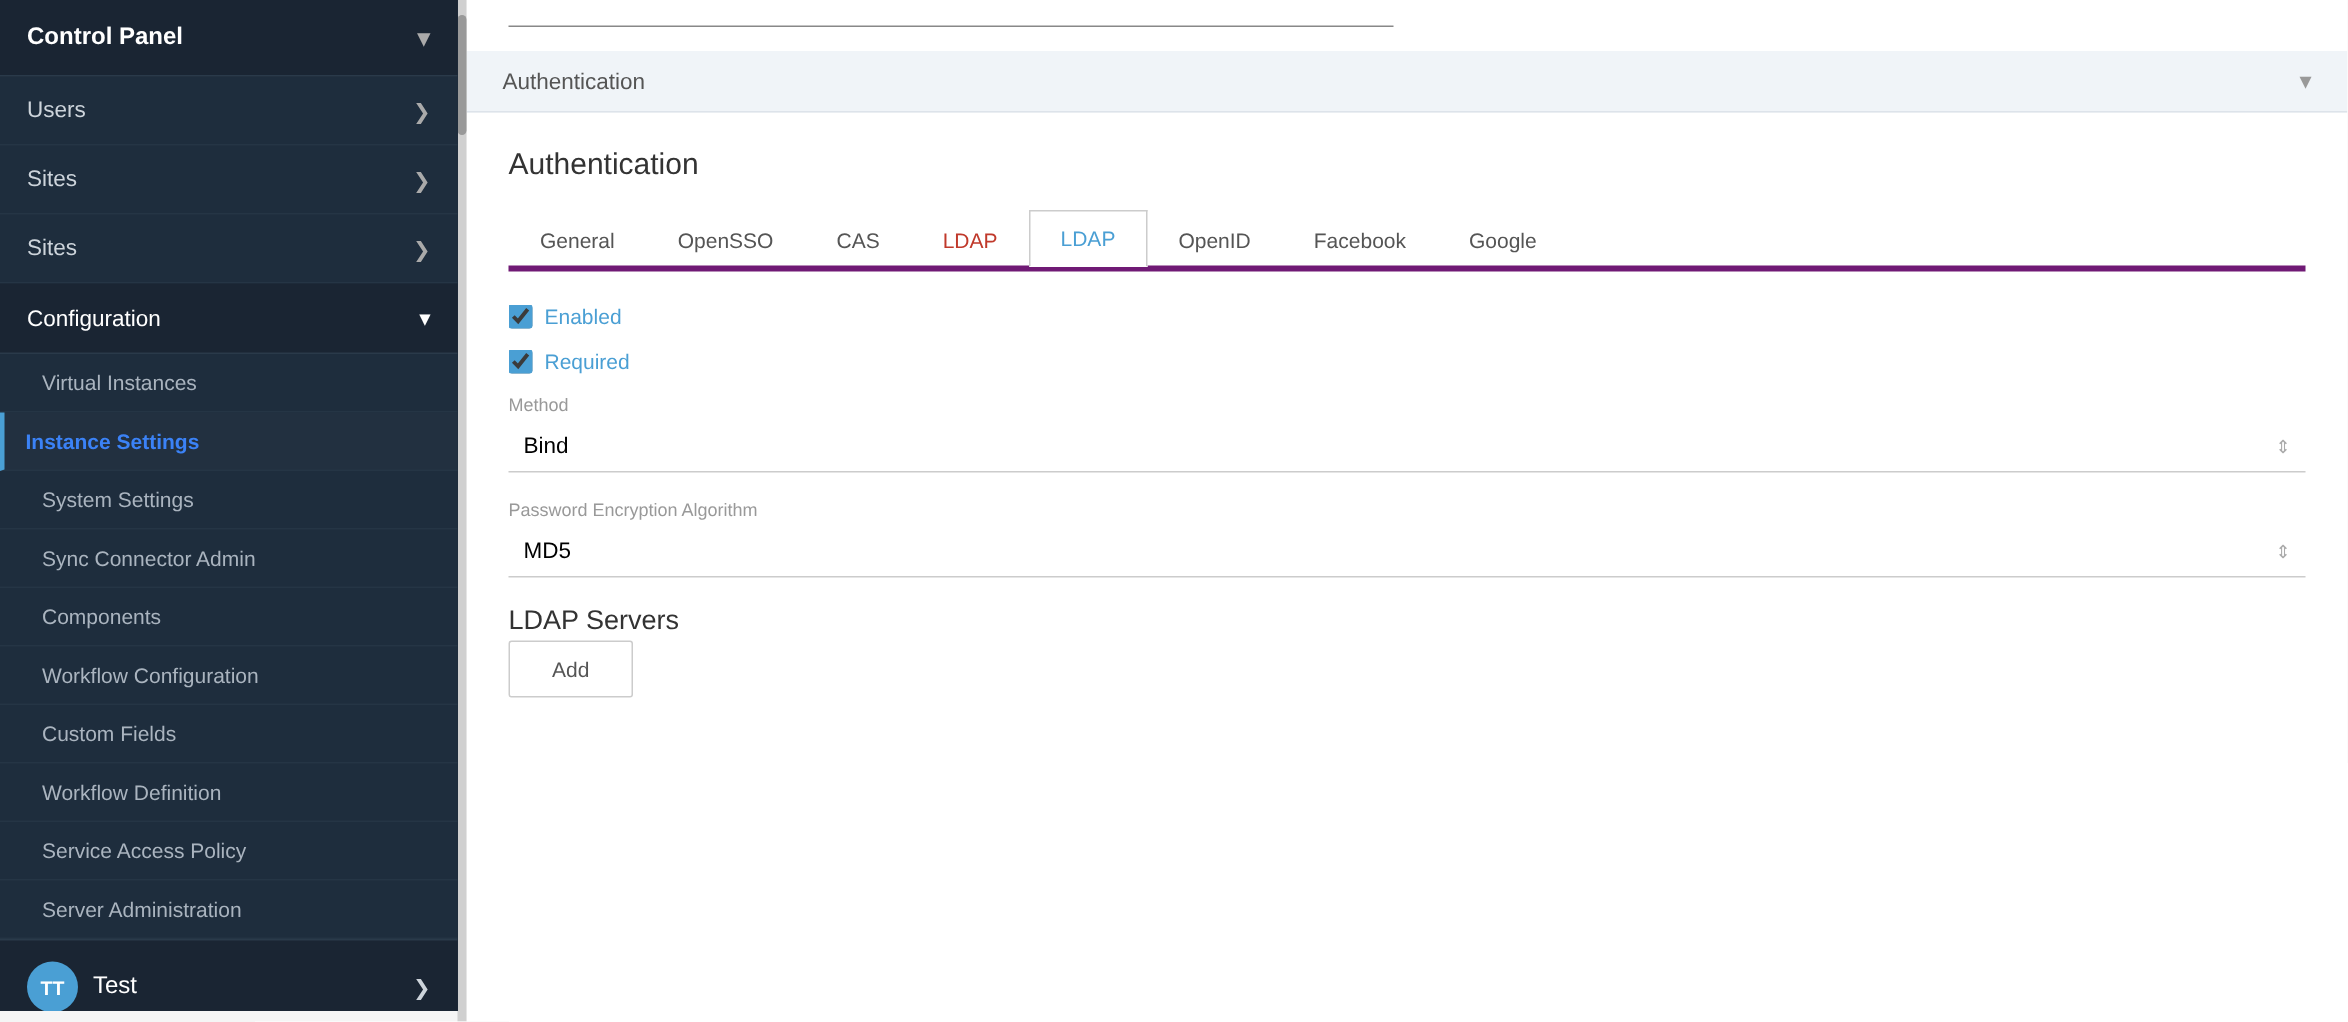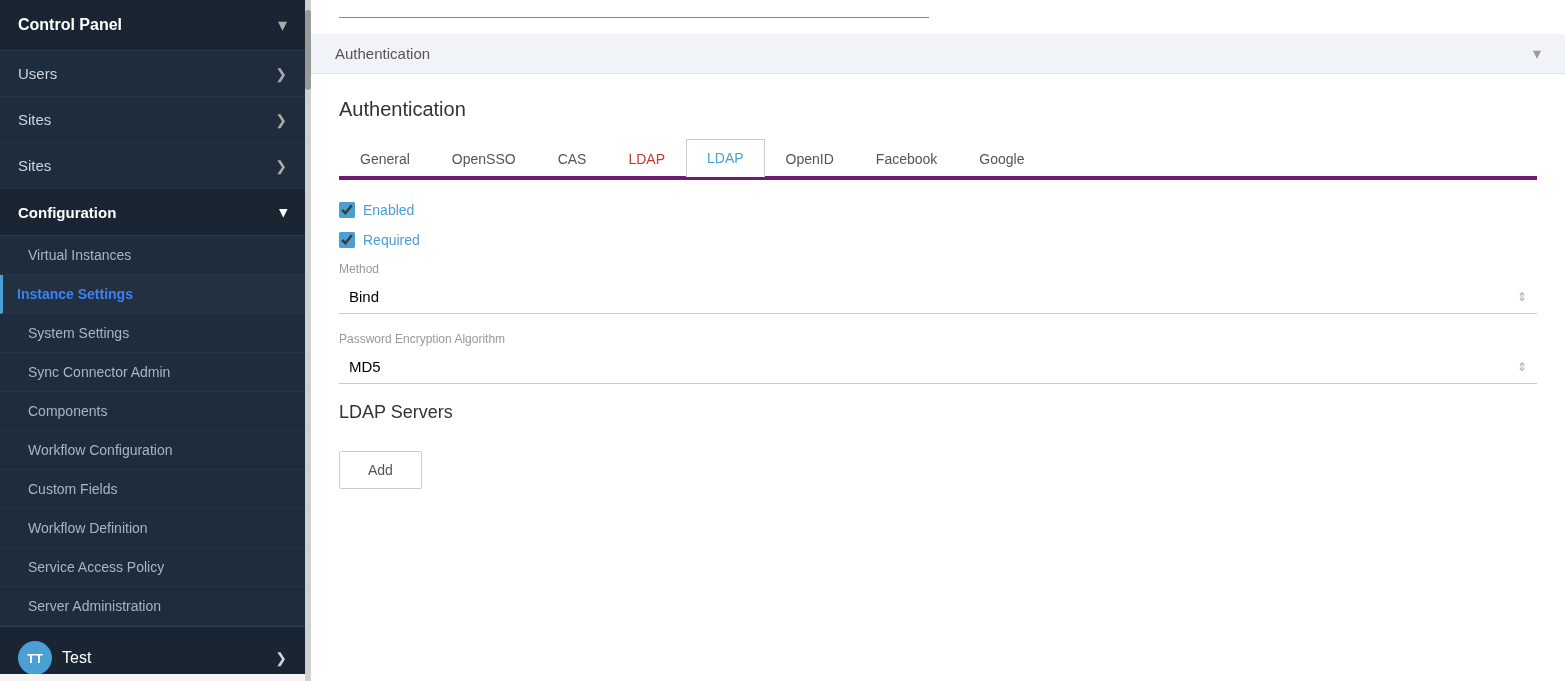--- a/index.html
+++ b/index.html
@@ -49,21 +49,21 @@
 
     .sidebar-section {
       display: flex;
       align-items: center;
       justify-content: space-between;
       padding: 14px 18px;
       cursor: pointer;
       background: #1a2533;
       color: #fff;
       font-size: 15px;
-      font-weight: bold;
+      font-weight: normal;
       border-bottom: 1px solid #2a3a4a;
     }
 
     .sidebar-sub-item {
       padding: 11px 18px 11px 28px;
       cursor: pointer;
       color: #aab4bf;
       font-size: 14px;
       border-bottom: 1px solid #253545;
     }
@@ -219,21 +219,21 @@
       top: 50%;
       transform: translateY(-50%);
       color: #aaa;
       pointer-events: none;
       font-size: 12px;
     }
 
     .ldap-servers-title {
       font-size: 18px;
       color: #333;
-      margin-bottom: 28px;
+      margin-bottom: 3px;
       font-weight: normal;
     }
 
     .add-button {
       border: 1px solid #ccc;
       background: #fff;
       padding: 10px 28px;
       font-size: 14px;
       color: #555;
       cursor: pointer;

